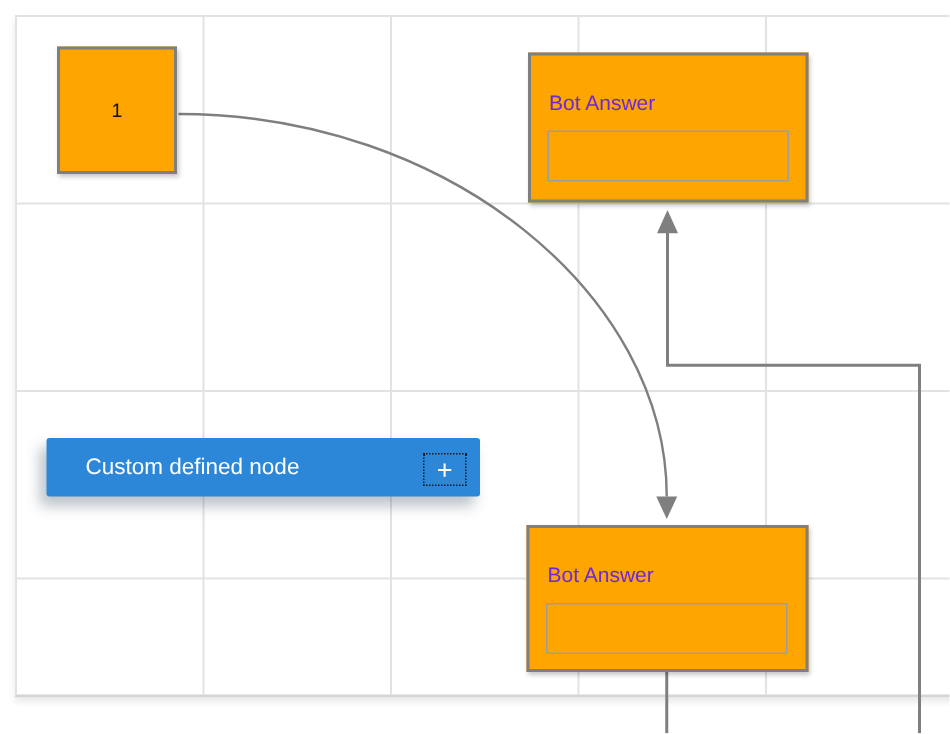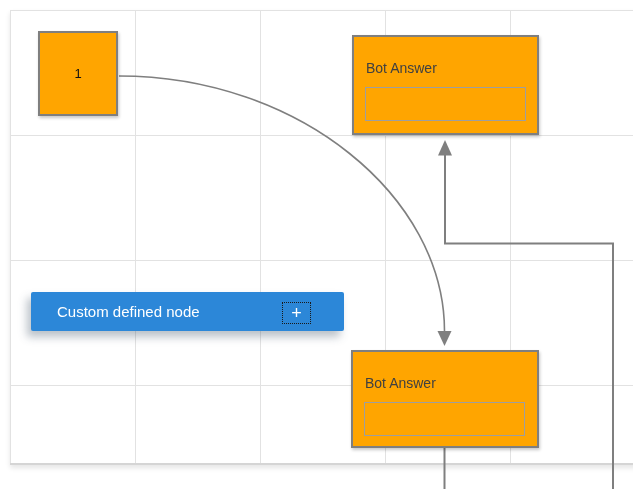--- a/index.html
+++ b/index.html
@@ -26,31 +26,30 @@
     position:absolute;background:#ffa500;border:2px solid #7f7f7f;
     box-shadow:1px 2px 3px rgba(0,0,0,0.22);box-sizing:border-box;
   }
   .node-source{
     left:38px;top:31px;width:80px;height:85px;
     display:flex;align-items:center;justify-content:center;
     font-size:13px;color:#111;
   }
   .node-bot-top{left:352px;top:35px;width:187px;height:100px;}
   .node-bot-bottom{left:351px;top:350px;width:188px;height:98px;}
-  .node .title{position:absolute;left:12px;top:23px;font-size:14px;color:#404040;}
+  .node .title{position:absolute;left:12px;top:23px;font-size:14px;color:#6d28d9;}
   .node .field{
     position:absolute;left:11px;top:50px;width:161px;height:34px;
     border:1px solid #9e9e9e;box-sizing:border-box;background:transparent;
   }
   
   .custom-node{
     position:absolute;left:31px;top:292px;width:289px;height:39px;
     background:#2c87d8;border-radius:2px;color:#fff;
     box-shadow:-4px 6px 9px rgba(60,80,100,0.35);
-    padding-left:24px;
   }
   .custom-node .label{
     position:absolute;left:26px;top:0;height:39px;line-height:39px;font-size:15px;
   }
   .custom-node .add-btn{
     position:absolute;left:251px;top:10px;width:27px;height:20px;
     border:1px dotted #1a1a1a;box-sizing:content-box;
     display:flex;align-items:center;justify-content:center;
     font-size:18px;font-weight:400;color:#fff;line-height:1;
   }

